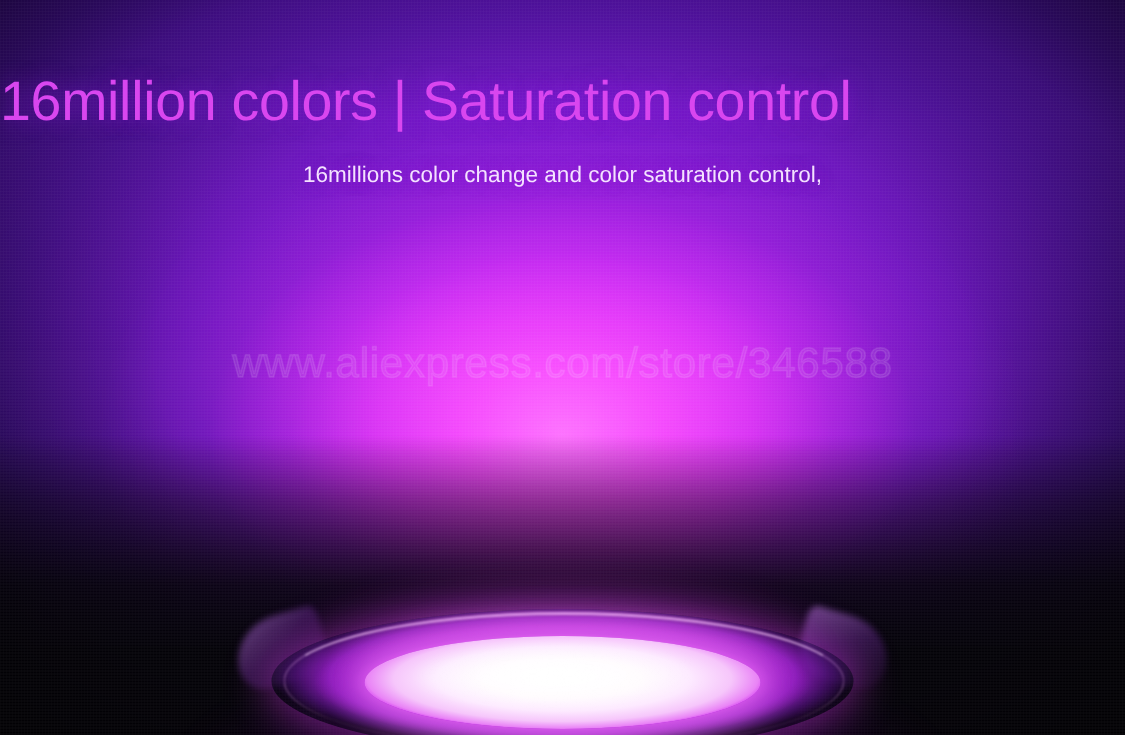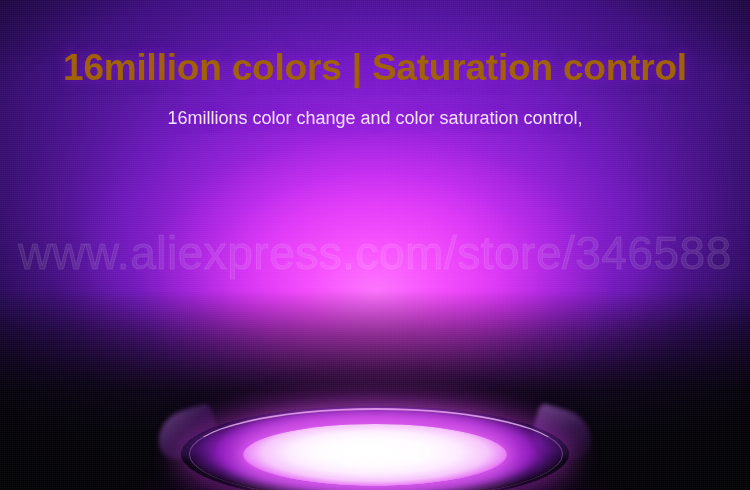--- a/index.html
+++ b/index.html
@@ -106,51 +106,51 @@
       repeating-linear-gradient(0deg, rgba(255,255,255,0.5) 0 1px, rgba(0,0,0,0) 1px 2px),
       repeating-linear-gradient(90deg, rgba(255,255,255,0.4) 0 1px, rgba(0,0,0,0) 1px 2px);
   }
 
   
   .headline {
     position: absolute;
     left: 0;
     top: 48px;
     width: 100%;
-    text-align: center;
+    text-align: left;
     font-size: 37px;
-    font-weight: bold;
-    color: #a16207;
+    font-weight: normal;
+    color: #d946ef;
     letter-spacing: -0.2px;
     line-height: 1.1;
     text-shadow: 0 0 14px rgba(150, 30, 230, 0.55);
     white-space: nowrap;
   }
   .subtitle {
     position: absolute;
     left: 0;
     top: 106px;
     width: 100%;
     text-align: center;
-    font-size: 18px;
+    font-size: 15px;
     font-weight: normal;
     color: #f4e2ff;
     line-height: 1.42;
     text-shadow: 0 0 10px rgba(140, 25, 220, 0.5);
   }
   .subtitle .ln { display: block; }
 
   
   .watermark {
     position: absolute;
     left: 0;
     top: 226px;
     width: 100%;
     text-align: center;
-    font-size: 46px;
+    font-size: 28px;
     font-weight: normal;
     letter-spacing: 0.5px;
     color: rgba(255, 255, 255, 0.085);
     -webkit-text-stroke: 1px rgba(255, 255, 255, 0.10);
     white-space: nowrap;
     pointer-events: none;
   }
 
   
   .fixture {

